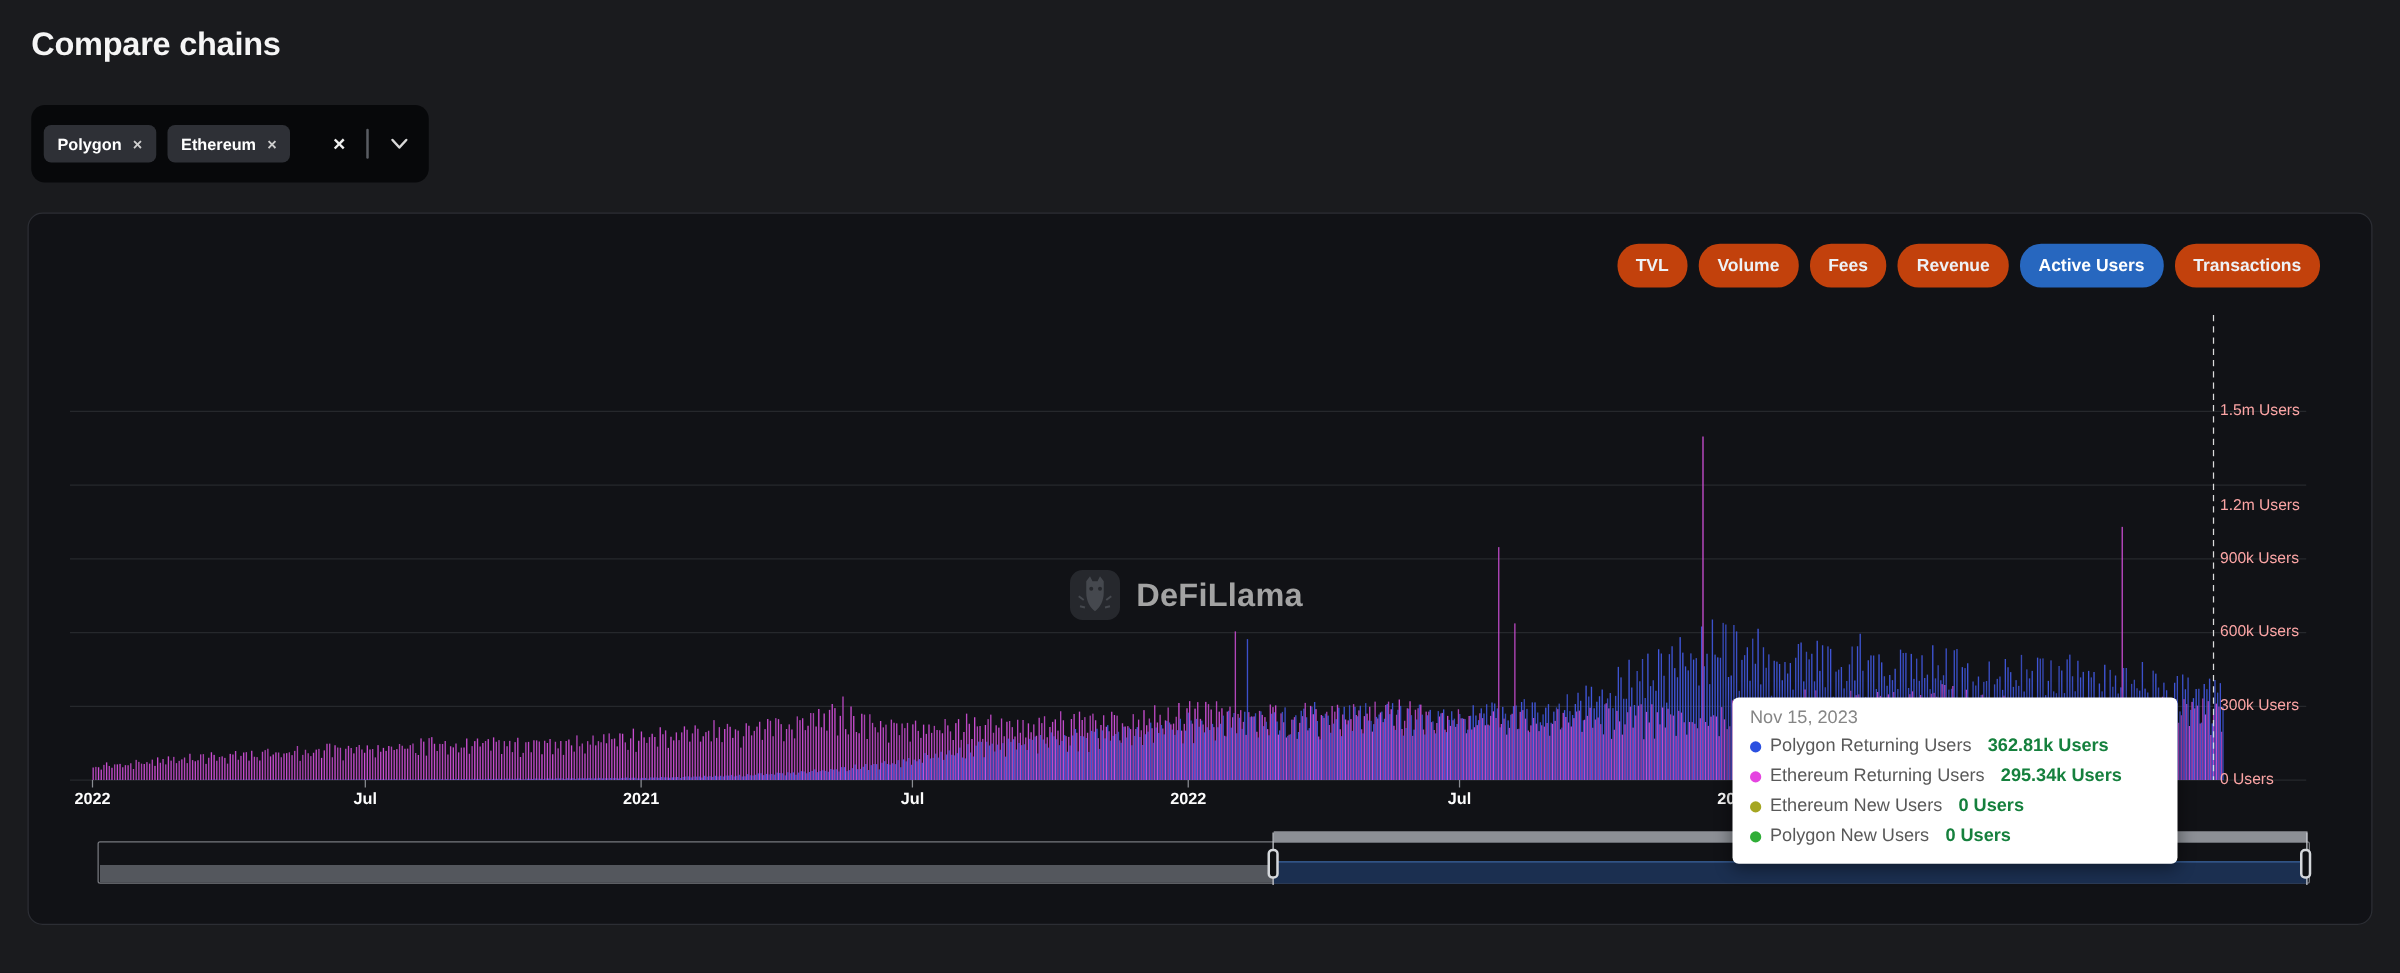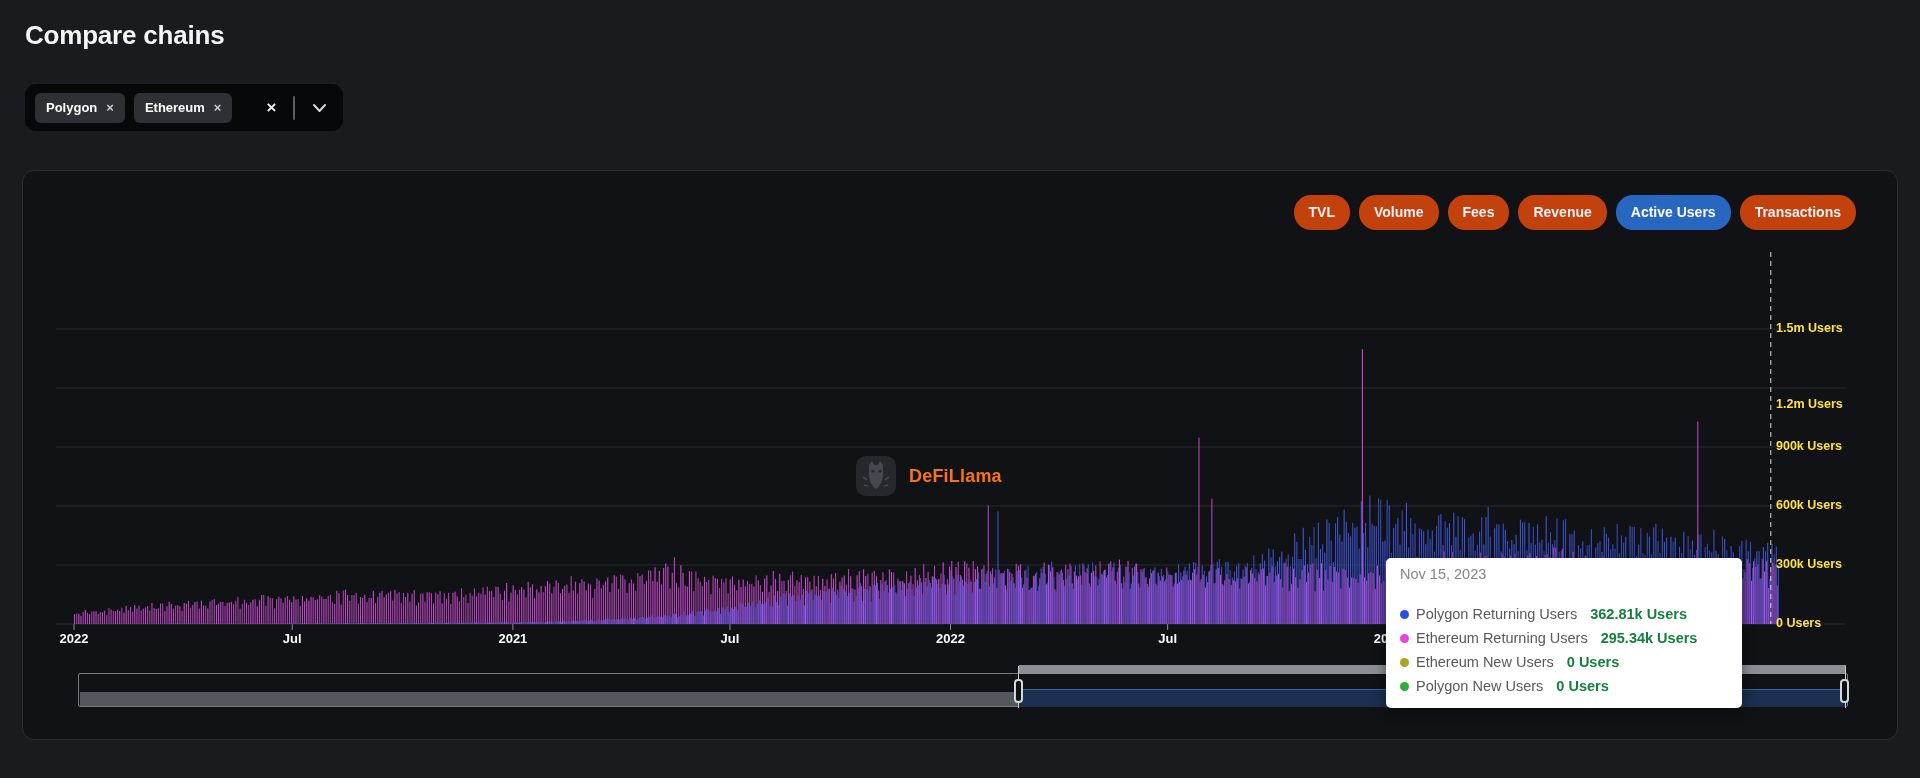--- a/index.html
+++ b/index.html
@@ -1,46 +1,46 @@
 <!DOCTYPE html>
 <html><head>
 <meta charset="utf-8">
 <style>
   html,body{margin:0;padding:0;background:#1a1b1e;}
   *{box-sizing:border-box;}
   .page{position:relative;width:1920px;height:778px;background:#1a1b1e;overflow:hidden;
         font-family:"Liberation Sans",sans-serif;color:#fff;}
   .title{position:absolute;left:25px;top:20px;font-size:26px;font-weight:800;color:#f5f5f5;letter-spacing:-.2px;}
   
-  .chip-bar{position:absolute;left:25px;top:84px;height:47px;background:#07080a;border-radius:11px;
+  .chip-bar{position:absolute;left:25px;top:84px;height:62px;background:#07080a;border-radius:11px;
             display:inline-flex;align-items:center;padding:0 16px 0 10px;gap:9px;}
   .chip{display:inline-flex;align-items:center;gap:9px;background:#2e3036;border-radius:6px;height:30px;
         padding:0 11px;font-size:13px;font-weight:600;color:#fff;cursor:pointer;}
   .chip .rm{font-size:13px;font-weight:700;color:#cfcfcf;line-height:1;}
   .clear-x{margin-left:25px;font-size:17px;font-weight:700;color:#f0f0f0;cursor:pointer;line-height:1;}
   .vdiv{width:2px;height:24px;background:#5a5d63;margin:0 8px;border-radius:1px;}
   .chev{display:flex;align-items:center;cursor:pointer;}
   
   .panel{position:absolute;left:22px;top:170px;width:1876px;height:570px;background:#111216;
          border:1px solid #2c2e34;border-radius:12px;}
   
   .tabs{position:absolute;top:195px;right:64px;display:flex;gap:9px;z-index:5;}
   .tab{border:none;outline:none;background:#c2410c;color:#eef1f5;font-family:inherit;font-size:14px;
        font-weight:700;padding:9px 15px;border-radius:17px;cursor:pointer;line-height:1.2;}
   .tab.active{background:#2767bf;color:#fff;}
   
   #chart-svg{position:absolute;left:40px;top:244px;z-index:2;}
-  .ylabel{position:absolute;left:1776px;font-size:12.5px;font-weight:700;color:#fde047;z-index:3;white-space:nowrap;}
+  .ylabel{position:absolute;left:1776px;font-size:12.5px;font-weight:400;color:#fca5a5;z-index:3;white-space:nowrap;}
   .xlabel{position:absolute;top:631px;font-size:13px;font-weight:700;color:#fdfdfd;z-index:3;transform:translateX(-50%);white-space:nowrap;}
   .watermark{position:absolute;left:855px;top:455px;display:flex;align-items:center;gap:12px;z-index:1;}
-  .watermark .wm-text{font-size:18px;font-weight:800;color:#f97316;letter-spacing:.2px;}
+  .watermark .wm-text{font-size:26px;font-weight:800;color:#a3a3a3;letter-spacing:.2px;}
   
   .tooltip{position:absolute;left:1386px;top:558px;width:356px;background:#ffffff;border-radius:5px;
            padding:8px 14px 10px 14px;z-index:10;box-shadow:0 3px 14px rgba(0,0,0,.45);}
-  .tt-date{font-size:14.5px;color:#858585;margin-bottom:20px;}
+  .tt-date{font-size:14.5px;color:#858585;margin-bottom:3px;}
   .tt-row{display:flex;align-items:center;gap:7px;font-size:14.5px;color:#595959;line-height:24px;}
   .tt-dot{width:9px;height:9px;border-radius:50%;flex:0 0 auto;}
   .tt-val{color:#15803d;font-weight:700;margin-left:6px;}
   
   .slider{position:absolute;left:78px;top:673px;width:1770px;height:34px;border:1px solid #77797f;
           border-radius:2px;z-index:3;cursor:pointer;}
   .sl-left{position:absolute;left:1px;top:18px;width:939px;height:14px;background:#54575d;}
   .sl-top{position:absolute;left:940px;top:-9px;width:827px;height:9px;background:#8c8f95;}
   .sl-blue{position:absolute;left:940px;top:15px;width:827px;height:18px;background:#1b2f50;border-top:1px solid #3a639b;}
   .sl-hline{position:absolute;top:-8px;width:1px;height:42px;background:#c9ccd1;}

